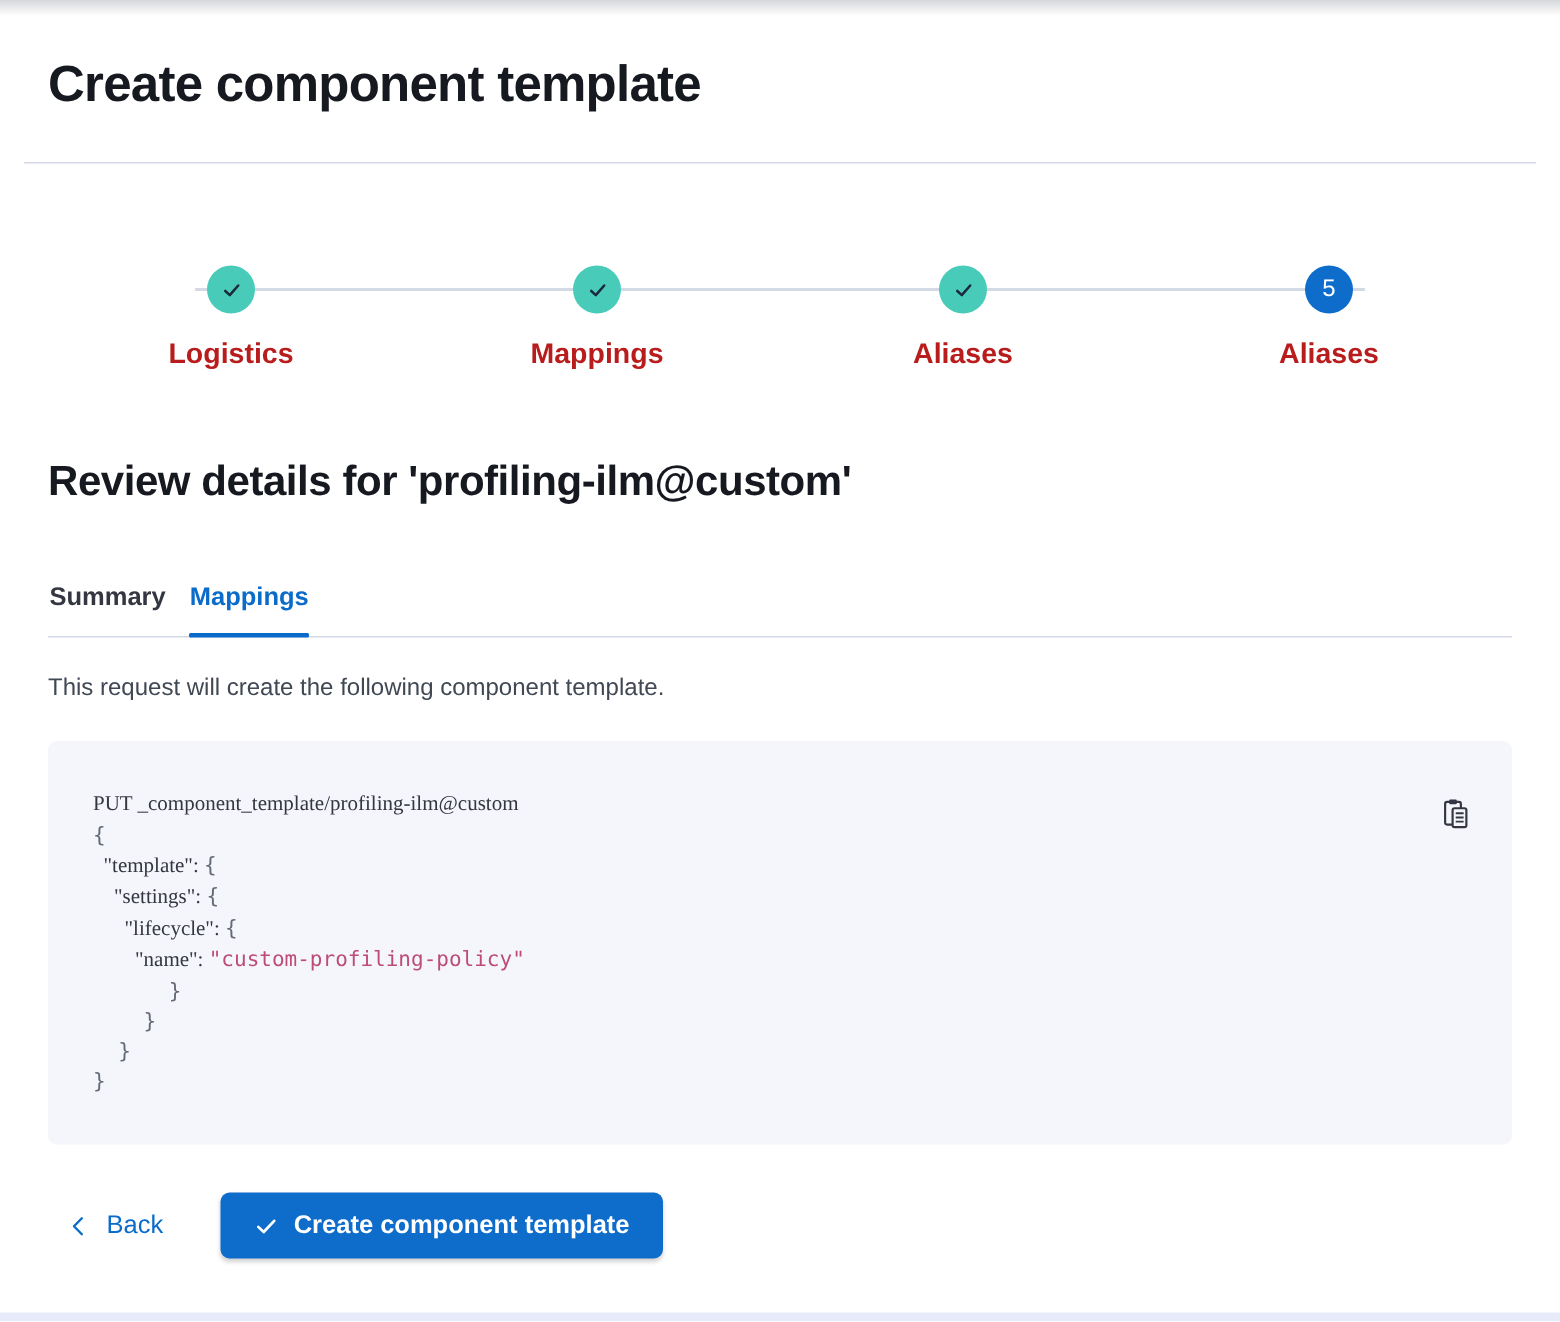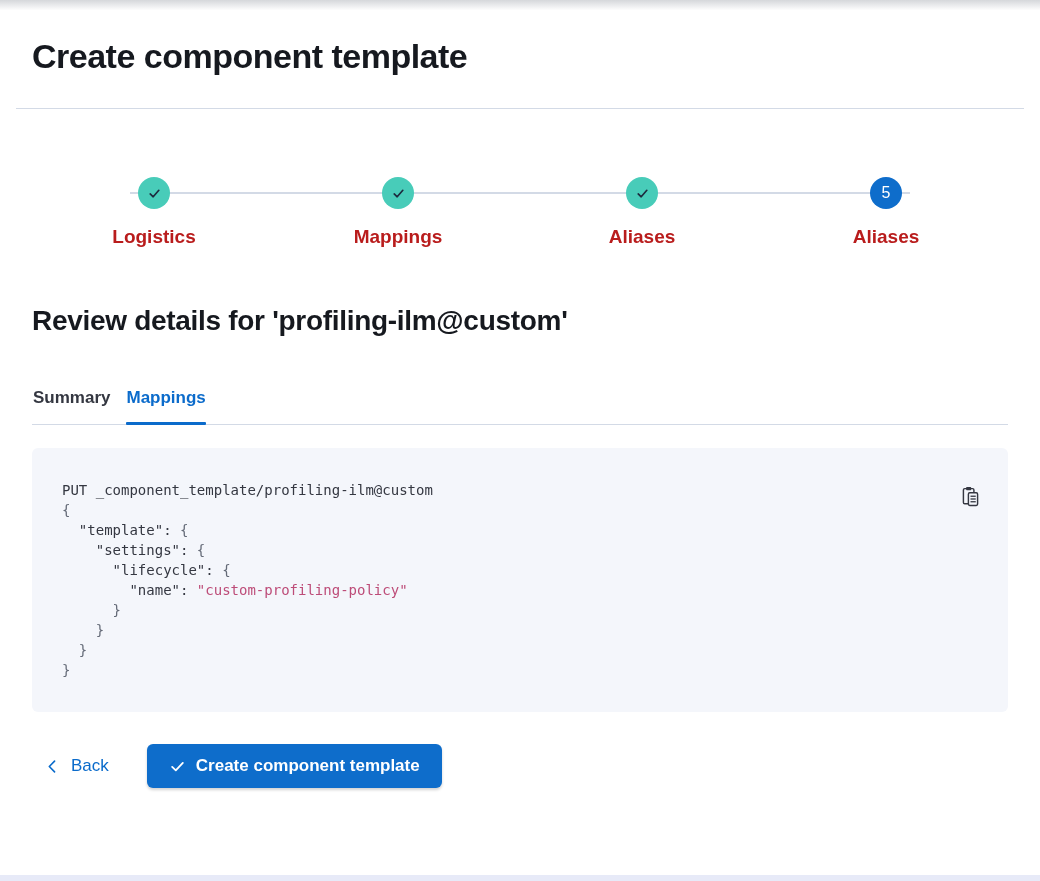--- a/index.html
+++ b/index.html
@@ -73,21 +73,21 @@
 
   
   .code-block {
     position:relative; margin-top:23px; border-radius:6px;
     background:var(--code-bg); padding:32px 30px;
   }
   .code-block pre {
     margin:0; font-family:"DejaVu Sans Mono","Liberation Mono",monospace;
     font-size:14px; line-height:20px; white-space:pre;
   }
-  .tok-plain  { color:var(--code-plain); }
+  .tok-plain  { color:var(--code-plain);font-family:Liberation Serif, serif; }
   .tok-punct  { color:var(--code-punct); }
   .tok-string { color:var(--code-string); }
   .copy-btn {
     position:absolute; top:36px; right:26px; width:24px; height:24px;
     background:none; border:none; padding:0; cursor:pointer;
     display:flex; align-items:center; justify-content:center;
   }
 
   
   .footer { display:flex; align-items:center; margin-top:32px; }
@@ -158,20 +158,21 @@
     </div>
 
   <h2 class="review-heading">Review details for 'profiling-ilm@custom'</h2>
 
   <div class="tabs">
 
   <div class="tab">Summary</div>
       <div class="tab active">Mappings</div>
     </div>
 
+  <p class="description">This request will create the following component template.</p>
 
   <div class="code-block">
     <pre><code id="code-lines"><span class="tok-plain">PUT _component_template/profiling-ilm@custom</span>
 <span class="tok-punct">{</span>
 <span class="tok-plain">  "template": </span><span class="tok-punct">{</span>
 <span class="tok-plain">    "settings": </span><span class="tok-punct">{</span>
 <span class="tok-plain">      "lifecycle": </span><span class="tok-punct">{</span>
 <span class="tok-plain">        "name": </span><span class="tok-string">"custom-profiling-policy"</span>
 <span class="tok-punct">      }</span>
 <span class="tok-punct">    }</span>

